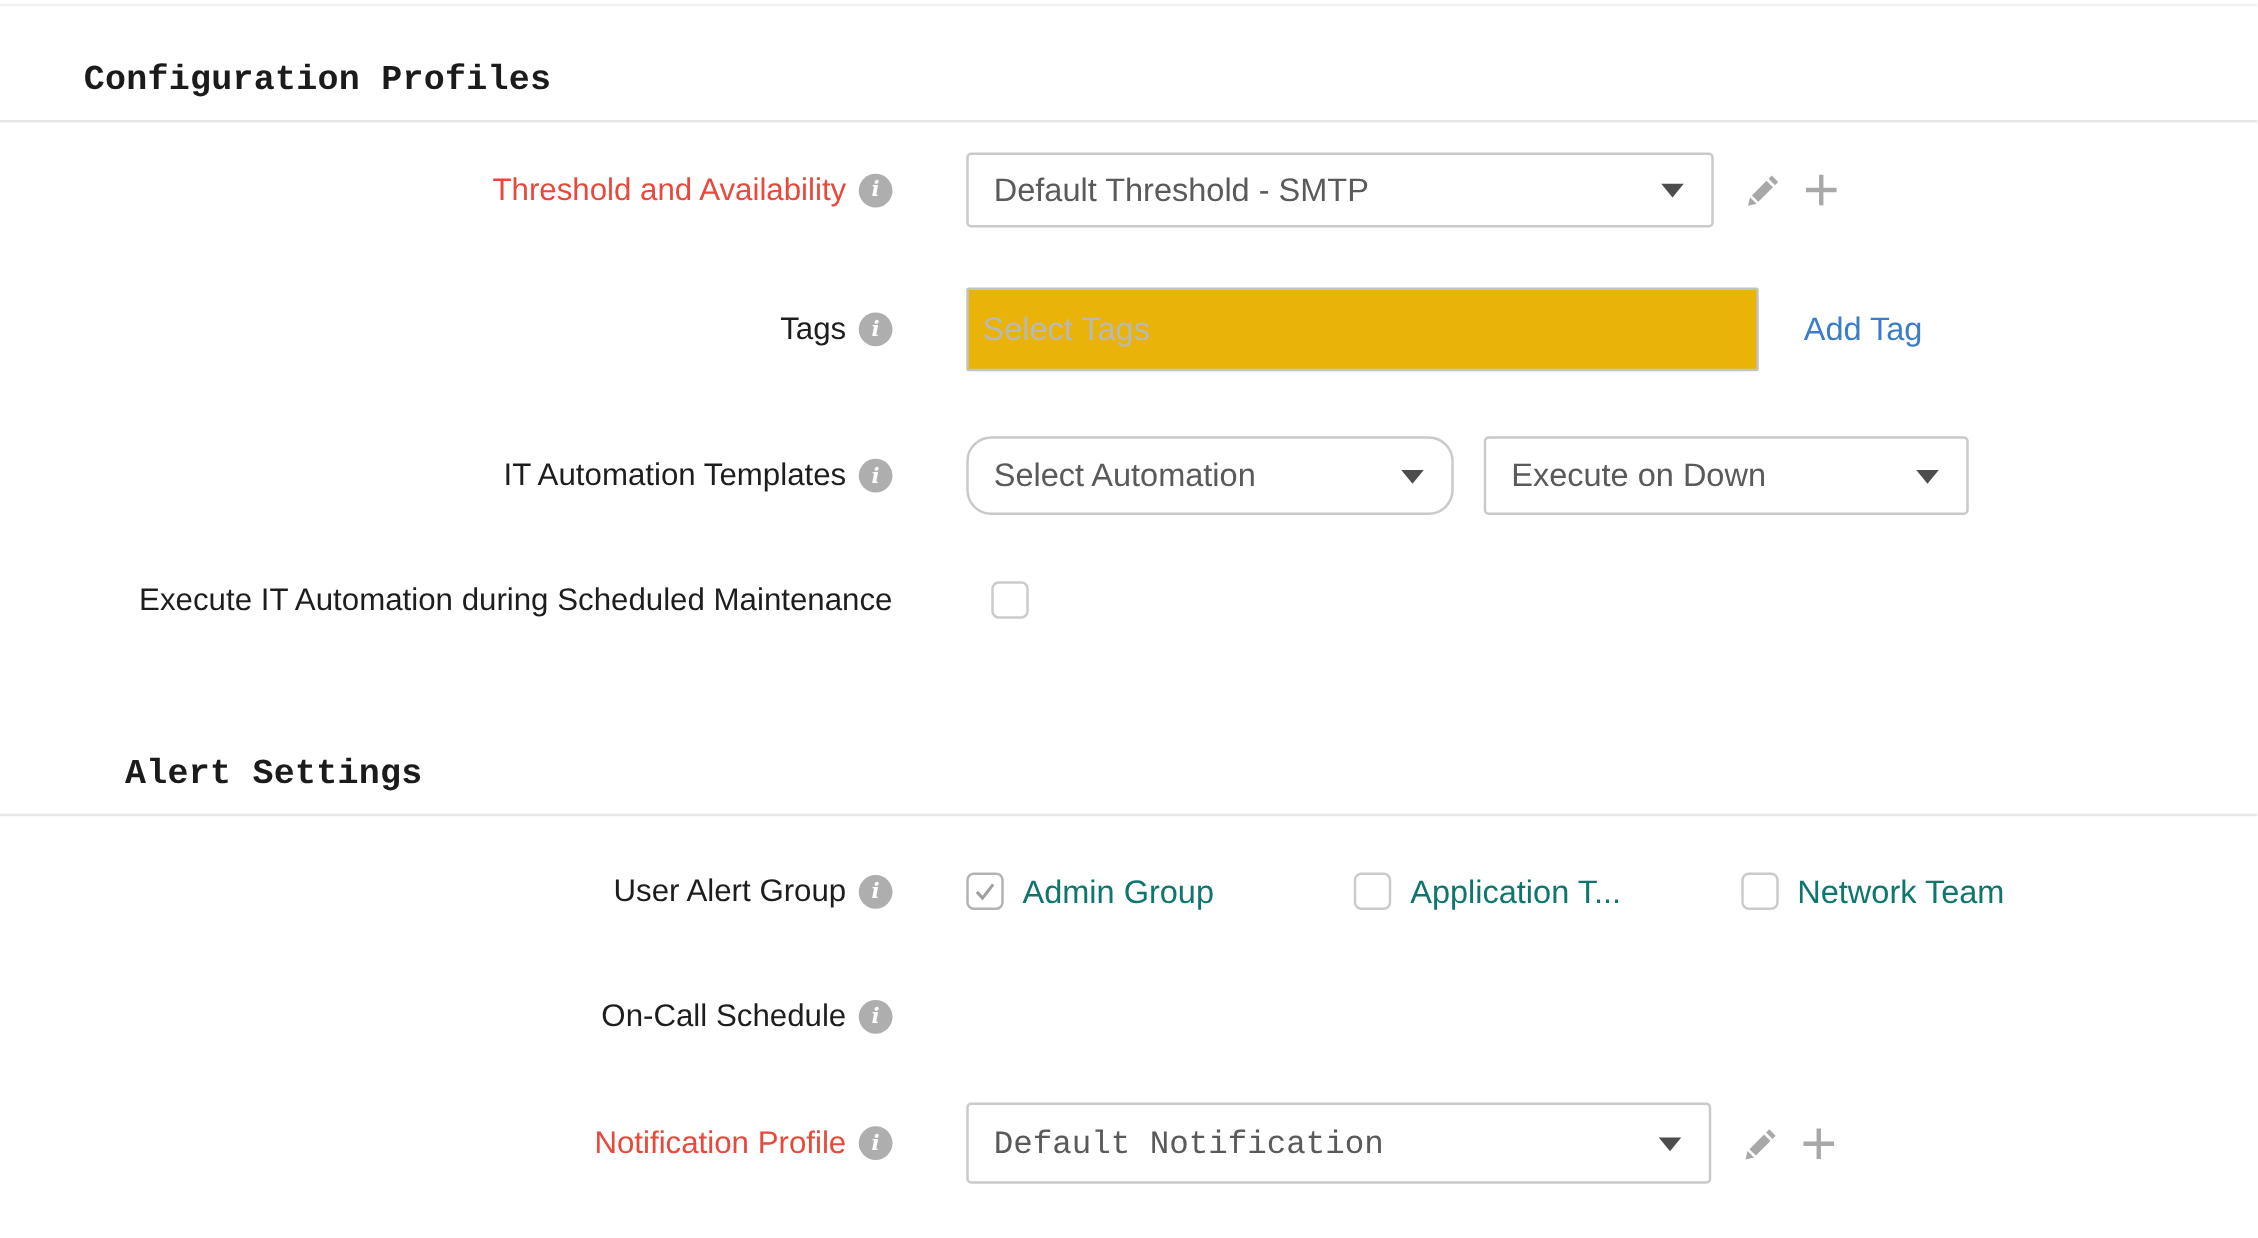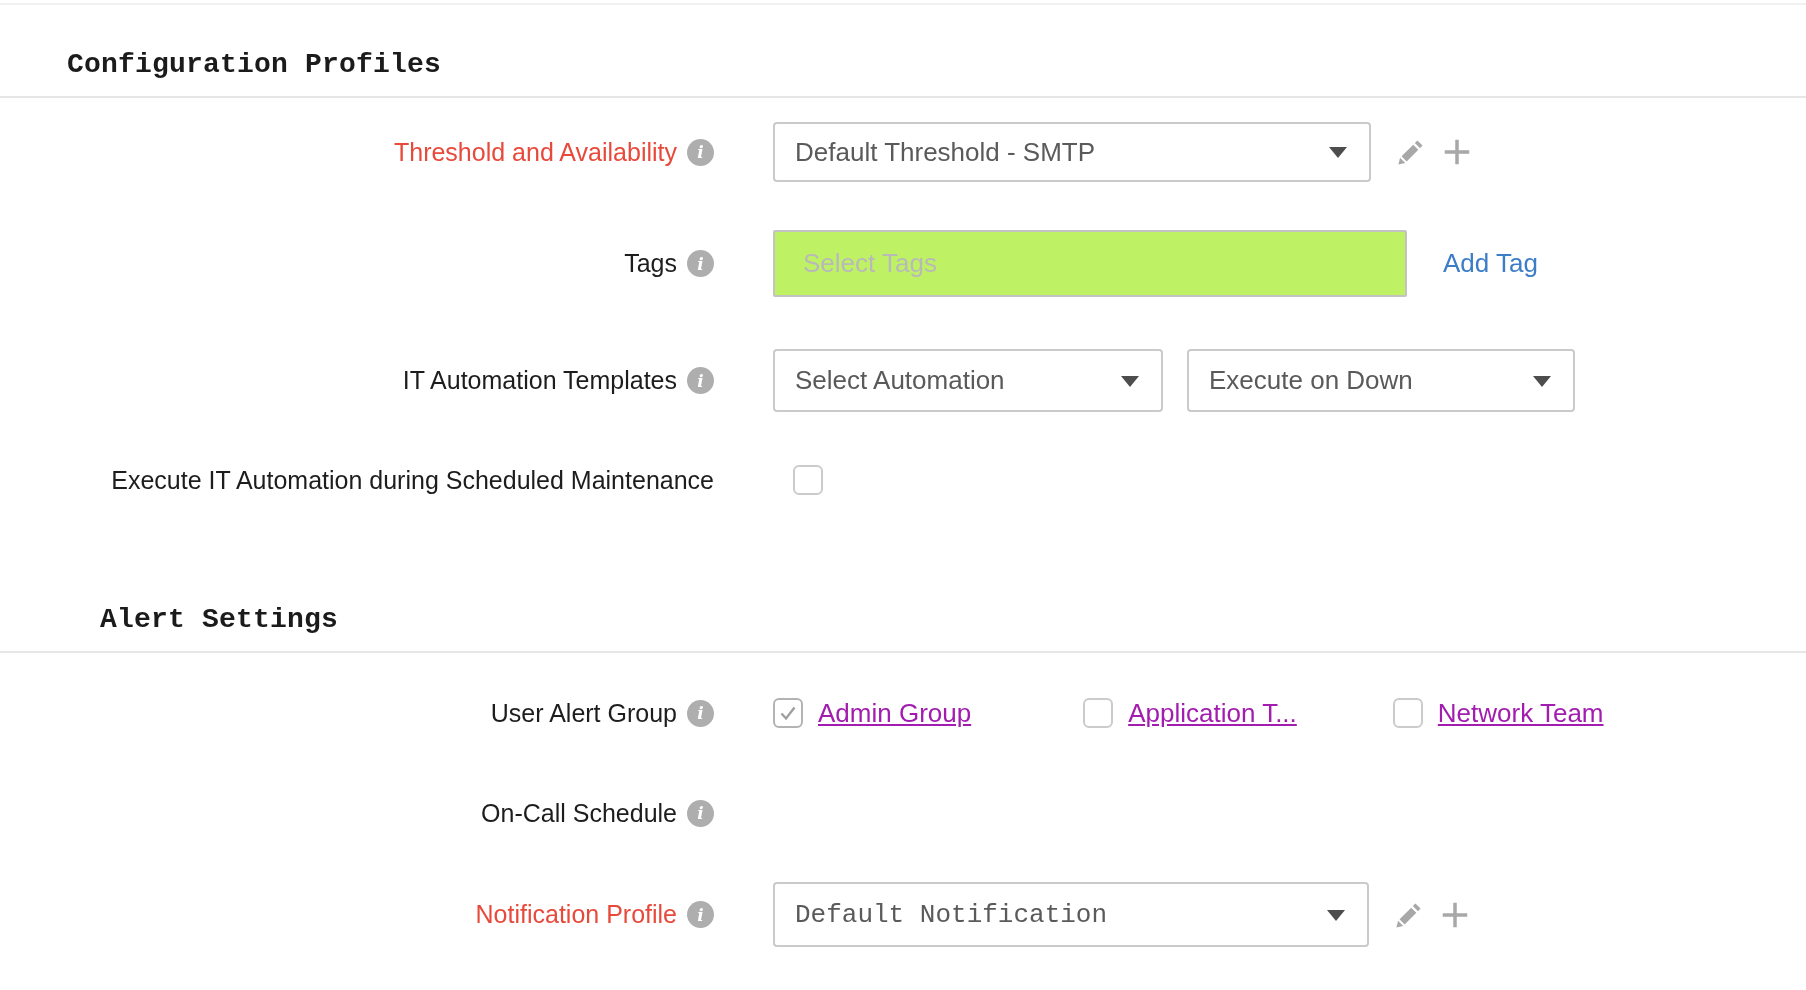--- a/index.html
+++ b/index.html
@@ -23,34 +23,34 @@
   .info { width:27px; height:27px; flex:none; border-radius:50%; background:#aeaeae; color:#ffffff;
           font-family:"DejaVu Serif", serif; font-size:17px; font-weight:bold; font-style:italic;
           display:flex; align-items:center; justify-content:center; line-height:1; padding-top:1px; }
 
   .select { position:relative; height:100%; border:2px solid #cacaca; border-radius:4px; background:#fff;
             display:flex; align-items:center; padding:0 56px 0 20px; cursor:pointer; }
   .select-value { font-size:26px; color:#5a5a5a; white-space:nowrap; overflow:hidden; }
   .caret { position:absolute; right:22px; top:50%; margin-top:-5px; width:0; height:0;
            border-left:9px solid transparent; border-right:9px solid transparent; border-top:11px solid #4d4d4d; }
 
-  .text-input { height:100%; border:2px solid #c3c3c3; border-radius:2px; background:#bef264;
-                font-family:"Liberation Sans", sans-serif; font-size:26px; color:#5a5a5a; padding:0 28px; outline:none; }
+  .text-input { height:100%; border:2px solid #c3c3c3; border-radius:2px; background:#eab308;
+                font-family:"Liberation Sans", sans-serif; font-size:26px; color:#5a5a5a; padding:0 11px; outline:none; }
   .text-input::placeholder { color:#b9b9b9; opacity:1; }
 
   .link { font-size:26px; color:#3b7dc8; cursor:pointer; white-space:nowrap; }
 
   .icon-btn { display:inline-flex; align-items:center; justify-content:center; cursor:pointer; }
 
   .checkbox { width:30px; height:30px; flex:none; border:2px solid #cbcbcb; border-radius:6px; background:#fff;
               display:flex; align-items:center; justify-content:center; cursor:pointer; }
   .checkbox.checked { border-color:#b3b3b3; }
 
   .cb-item { display:flex; align-items:center; gap:15px; cursor:pointer; }
-  .cb-label { font-size:26px; color:#a21caf; white-space:nowrap;text-decoration:underline; }
+  .cb-label { font-size:26px; color:#0f766e; white-space:nowrap; }
 </style>
 </head>
 <body>
 
 <div class="page">
 
   <div class="topline"></div>
 
   <h2 class="section-title" style="top:48px;">Configuration Profiles</h2>
   <div class="divider" style="top:96px;"></div>
@@ -90,21 +90,21 @@
       <span class="link" style="margin-left:36px;">Add Tag</span>
     </div>
   </div>
 
   <div class="row" style="top:349px; height:63px;">
     <div class="label-col">
       <span class="flabel">IT Automation Templates</span>
       <span class="info">i</span>
     </div>
     <div class="field-col">
-      <div class="select" style="width:390px; height:63px;">
+      <div class="select" style="width:390px; height:63px;border-radius:20px;">
         <span class="select-value">Select Automation</span>
         <span class="caret"></span>
       </div>
       <div class="select" style="width:388px; height:63px; margin-left:24px;">
         <span class="select-value">Execute on Down</span>
         <span class="caret"></span>
       </div>
     </div>
   </div>
 

